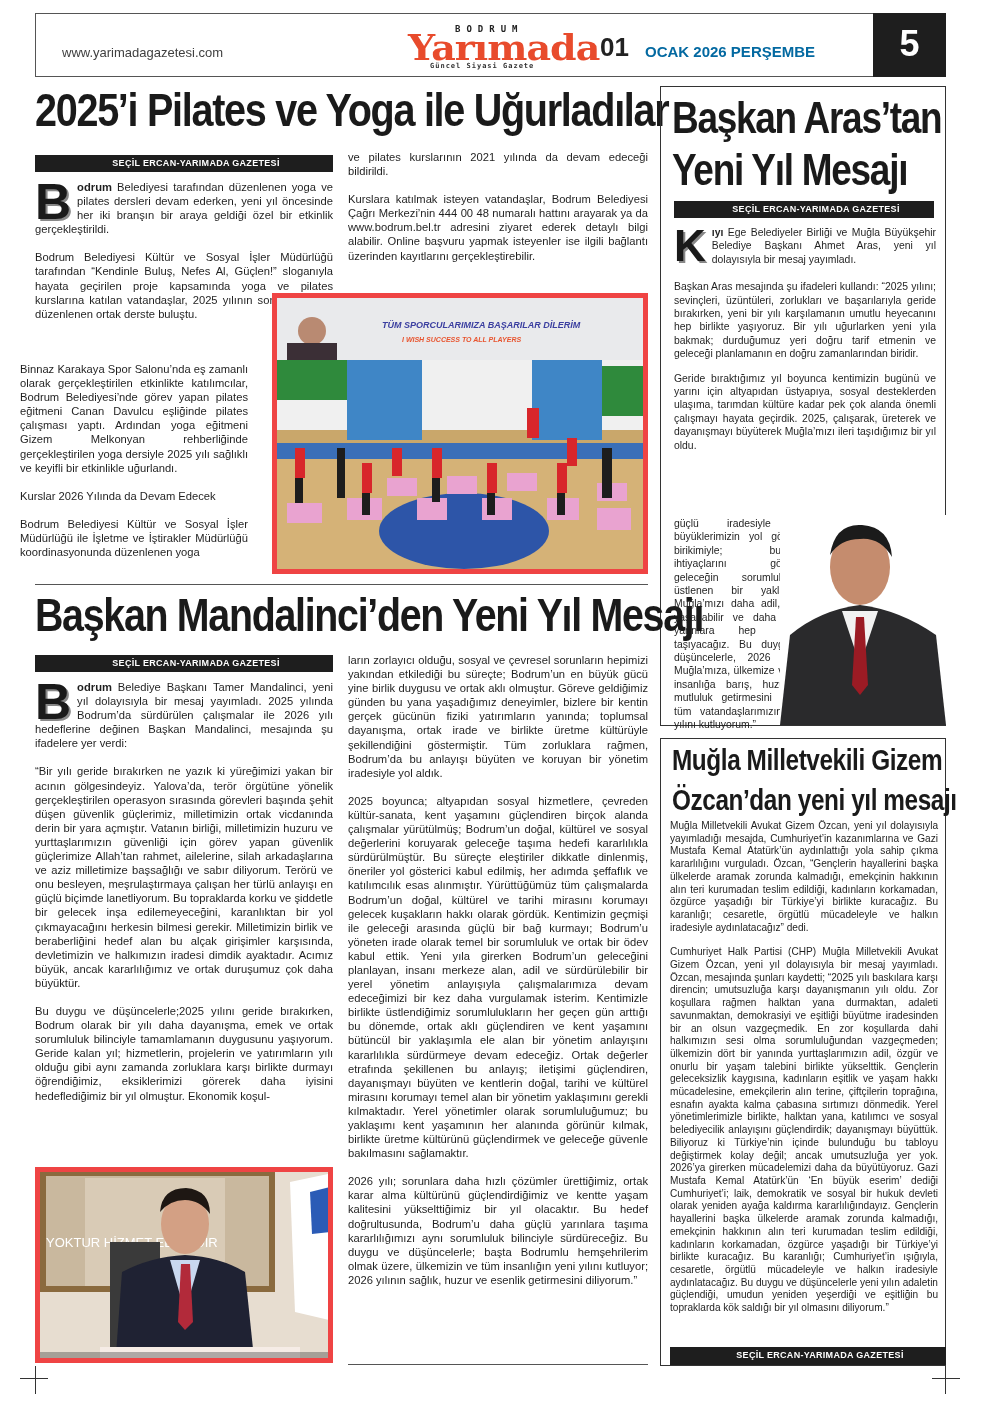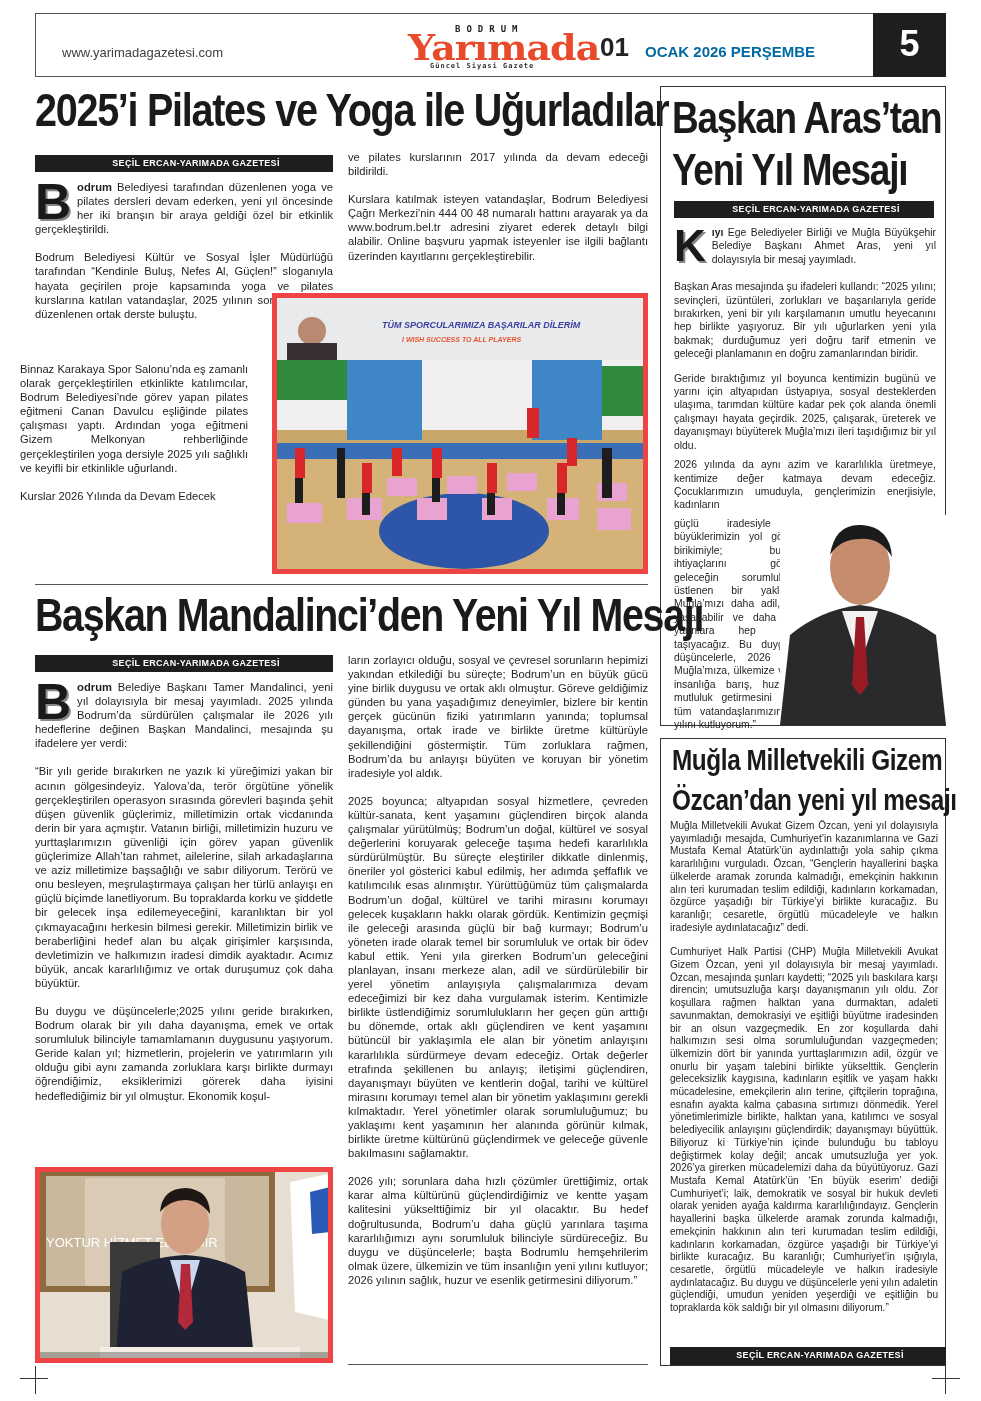--- a/index.html
+++ b/index.html
@@ -62,24 +62,25 @@
 
 <div class="abs byline" style="left:35px; top:155px; width:298px;">SEÇİL ERCAN-YARIMADA GAZETESİ</div>
 
 <div class="abs col" style="left:35px; top:180px; width:298px;">
   <p><span class="dropcap">B</span><span class="lead-bold">odrum</span><span> Belediyesi tarafından düzenlenen yoga ve pilates dersleri devam ederken, yeni yıl öncesinde her iki branşın bir araya geldiği özel bir etkinlik gerçekleştirildi.</span></p>
   <p style="width:298px;">Bodrum Belediyesi Kültür ve Sosyal İşler Müdürlüğü tarafından “Kendinle Buluş, Nefes Al, Güçlen!” sloganıyla hayata geçirilen proje kapsamında yoga ve pilates kurslarına katılan vatandaşlar, 2025 yılının son günlerinde düzenlenen ortak derste buluştu.</p>
 </div>
 <div class="abs col" style="left:20px; top:362px; width:228px;">
   <p>Binnaz Karakaya Spor Salonu’nda eş zamanlı olarak gerçekleştirilen etkinlikte katılımcılar, Bodrum Belediyesi’nde görev yapan pilates eğitmeni Canan Davulcu eşliğinde pilates çalışması yaptı. Ardından yoga eğitmeni Gizem Melkonyan rehberliğinde gerçekleştirilen yoga dersiyle 2025 yılı sağlıklı ve keyifli bir etkinlikle uğurlandı.</p>
   <p>Kurslar 2026 Yılında da Devam Edecek</p>
+  <p>Bodrum Belediyesi Kültür ve Sosyal İşler Müdürlüğü ile İşletme ve İştirakler Müdürlüğü koordinasyonunda düzenlenen yoga</p>
 </div>
 
 <div class="abs col" style="left:348px; top:150px; width:300px;">
-  <p>ve pilates kurslarının 2017 yılında da devam edeceği bildirildi.</p>
+  <p>ve pilates kurslarının 2021 yılında da devam edeceği bildirildi.</p>
   <p>Kurslara katılmak isteyen vatandaşlar, Bodrum Belediyesi Çağrı Merkezi’nin 444 00 48 numaralı hattını arayarak ya da www.bodrum.bel.tr adresini ziyaret ederek detaylı bilgi alabilir. Online başvuru yapmak isteyenler ise ilgili bağlantı üzerinden kayıtlarını gerçekleştirebilir.</p>
 </div>
 
 <div class="abs photo" style="left:272px; top:293px; width:376px; height:281px;">
   <svg width="376" height="281" viewBox="0 0 376 281">
     <rect x="0" y="0" width="376" height="281" fill="#c9a76b"></rect>
     <rect x="0" y="0" width="376" height="62" fill="#e9eaec"></rect>
     <rect x="0" y="62" width="376" height="70" fill="#f0f0f0"></rect>
     <rect x="70" y="62" width="75" height="80" fill="#3f86c6"></rect>
     <rect x="255" y="62" width="70" height="80" fill="#3f86c6"></rect>
@@ -132,21 +133,20 @@
 <div class="abs headline h3">
   <div>Başkan Aras’tan</div>
   <div>Yeni Yıl Mesajı</div>
 </div>
 <div class="abs byline" style="left:674px; top:201px; width:260px;">SEÇİL ERCAN-YARIMADA GAZETESİ</div>
 
 <div class="abs col" style="left:674px; top:226px; width:262px; font-size:10.4px; line-height:13.4px;">
   <p><span class="dropcap dropcap-k">K</span><span class="lead-bold">ıyı</span><span> Ege Belediyeler Birliği ve Muğla Büyükşehir Belediye Başkanı Ahmet Aras, yeni yıl dolayısıyla bir mesaj yayımladı.</span></p>
   <p style="margin-bottom:11px;">Başkan Aras mesajında şu ifadeleri kullandı: “2025 yılını; sevinçleri, üzüntüleri, zorlukları ve başarılarıyla geride bırakırken, yeni bir yılı karşılamanın umutlu heyecanını hep birlikte yaşıyoruz. Bir yılı uğurlarken yeni yıla bakmak; durduğumuz yeri doğru tarif etmenin ve geleceği planlamanın en doğru zamanlarından biridir.</p>
   <p style="margin-bottom:6px;">Geride bıraktığımız yıl boyunca kentimizin bugünü ve yarını için altyapıdan üstyapıya, sosyal desteklerden ulaşıma, tarımdan kültüre kadar pek çok alanda önemli çalışmayı hayata geçirdik. 2025, çalışarak, üreterek ve dayanışmayı büyüterek Muğla’mızı ileri taşıdığımız bir yıl oldu.</p>
-  <p style="margin-bottom:0;">2026 yılında da aynı azim ve kararlılıkla üretmeye, kentimize değer katmaya devam edeceğiz. Çocuklarımızın umuduyla, gençlerimizin enerjisiyle, kadınların</p>
 </div>
 <div class="abs col" style="left:674px; top:517px; width:136px; font-size:10.4px; line-height:13.4px; text-align:justify;">güçlü iradesiyle ve büyüklerimizin yol gösterici birikimiyle; bugünün ihtiyaçlarını gözeten, geleceğin sorumluluğunu üstlenen bir yaklaşımla Muğla’mızı daha adil, daha yaşanabilir ve daha güçlü yarınlara hep birlikte taşıyacağız. Bu duygu ve düşüncelerle, 2026 yılının Muğla’mıza, ülkemize ve tüm insanlığa barış, huzur ve mutluluk getirmesini diliyor, tüm vatandaşlarımızın yeni yılını kutluyorum.”</div>
 
 <div class="abs" style="left:780px; top:515px; width:166px; height:210px; overflow:hidden;">
   <svg width="166" height="210" viewBox="0 0 166 210">
     <rect width="166" height="210" fill="#ffffff"></rect>
     <path d="M0 210 L10 120 Q40 95 80 90 Q120 95 156 120 L166 210 Z" fill="#2a2a2c"></path>
     <path d="M62 96 L80 150 L98 96 Z" fill="#f2f2f2"></path>
     <path d="M76 102 L84 102 L88 170 L80 180 L72 170 Z" fill="#9b1b24"></path>
     <ellipse cx="80" cy="52" rx="30" ry="38" fill="#c58c6e"></ellipse>

